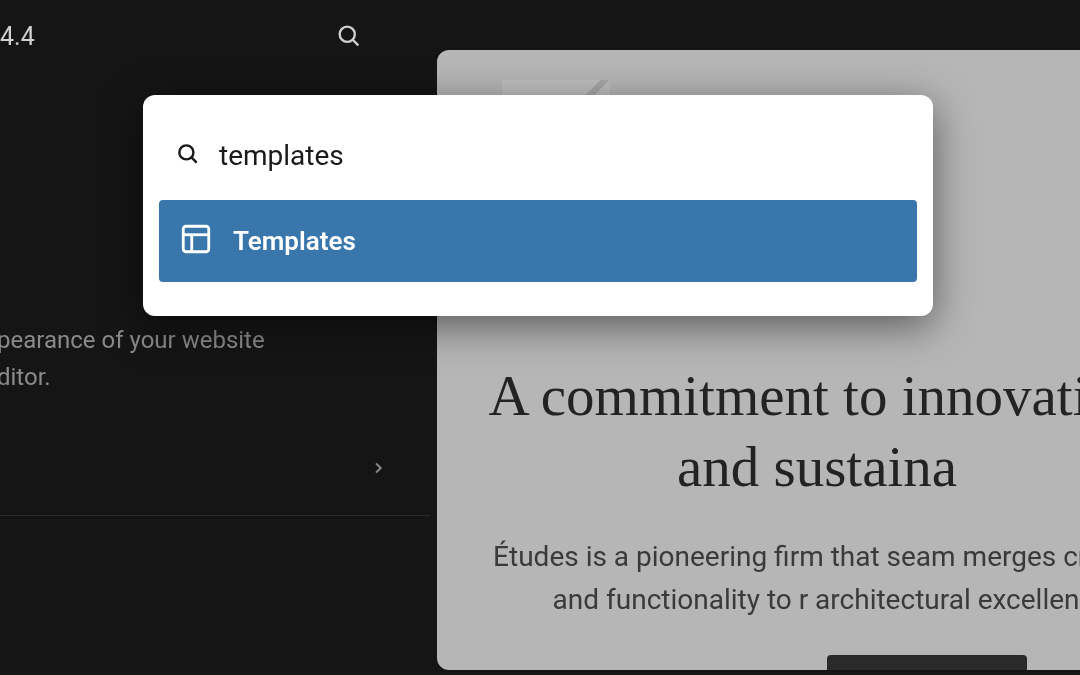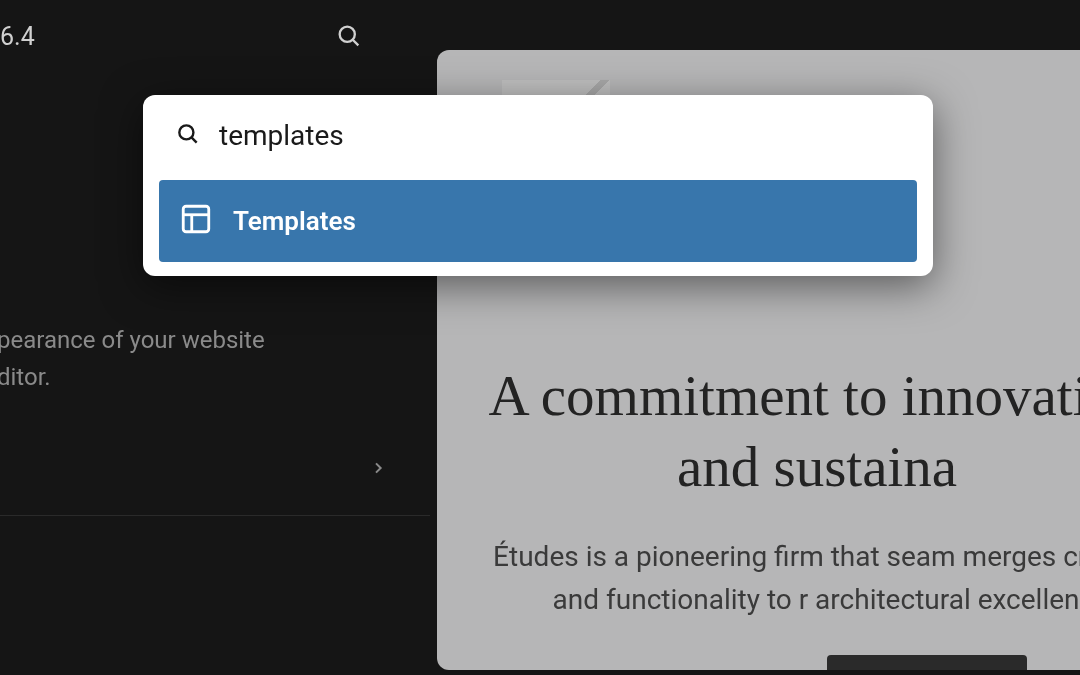--- a/index.html
+++ b/index.html
@@ -100,21 +100,21 @@
       border-radius: 4px 4px 0 0;
     }
     .command-palette {
       position: absolute;
       top: 95px;
       left: 143px;
       width: 790px;
       background: #ffffff;
       border-radius: 12px;
       box-shadow: 0 10px 40px rgba(0,0,0,0.5);
-      padding: 4px 0;
+      padding: 24px 0;
     }
     .palette-search-row {
       display: flex;
       align-items: center;
       padding: 20px 32px 20px 32px;
     }
     .palette-search-icon {
       margin-right: 18px;
       color: #1a1a1a;
     }
@@ -142,21 +142,21 @@
     }
     .palette-result-label {
       color: #ffffff;
       font-size: 26px;
       font-weight: 600;
     }
   </style>
 </head>
 <body>
 
-<div class="version-label">6.4</div>
+<div class="version-label">4.4</div>
 
 <div class="search-icon-top">
   <svg width="28" height="28" viewBox="0 0 24 24" fill="none" stroke="currentColor" stroke-width="2">
     <circle cx="10.5" cy="10.5" r="6.5"></circle>
     <line x1="20" y1="20" x2="15.2" y2="15.2"></line>
   </svg>
 </div>
 
 <div class="sidebar-text">
   <span>pearance of your website</span><br>

